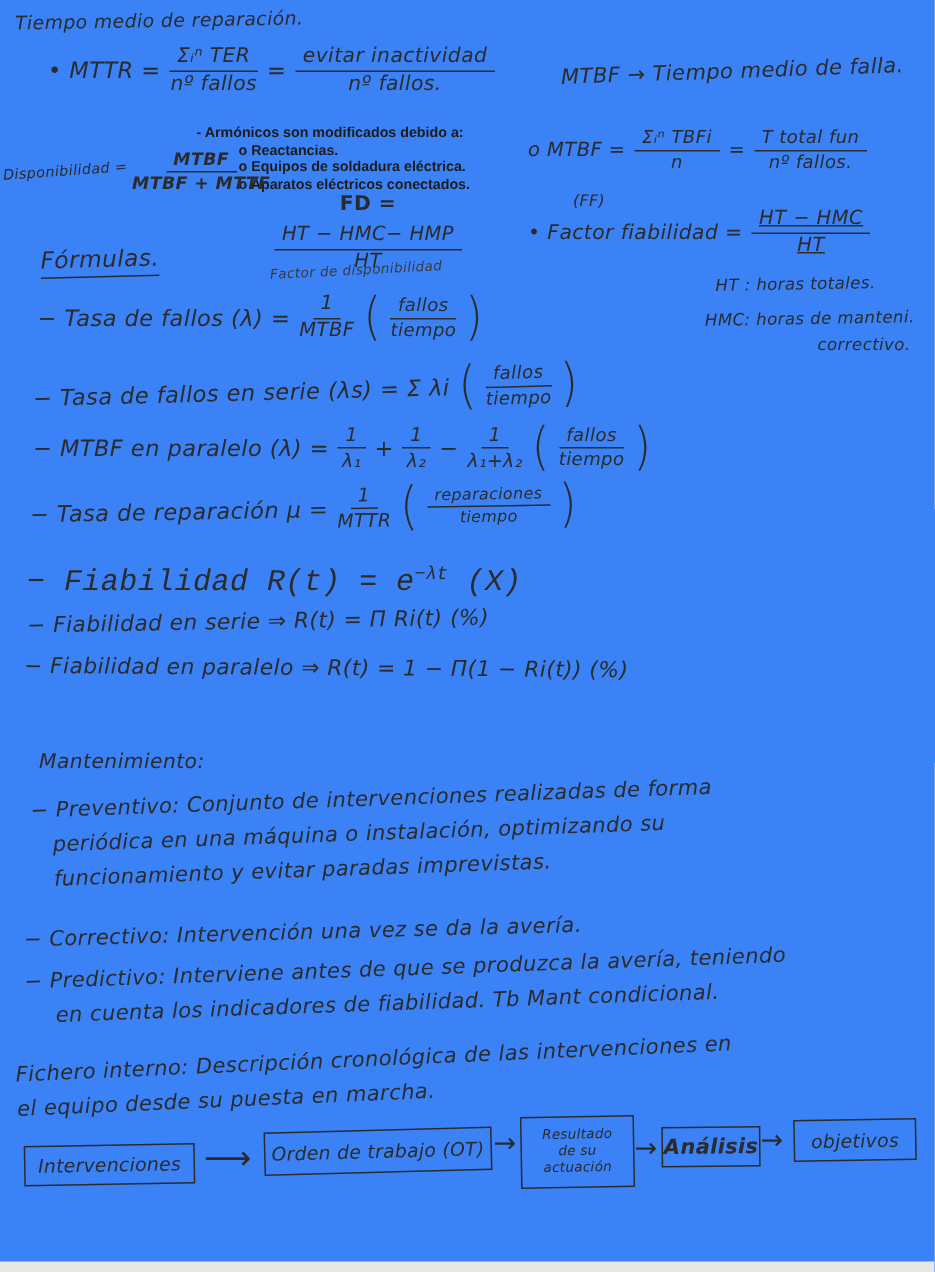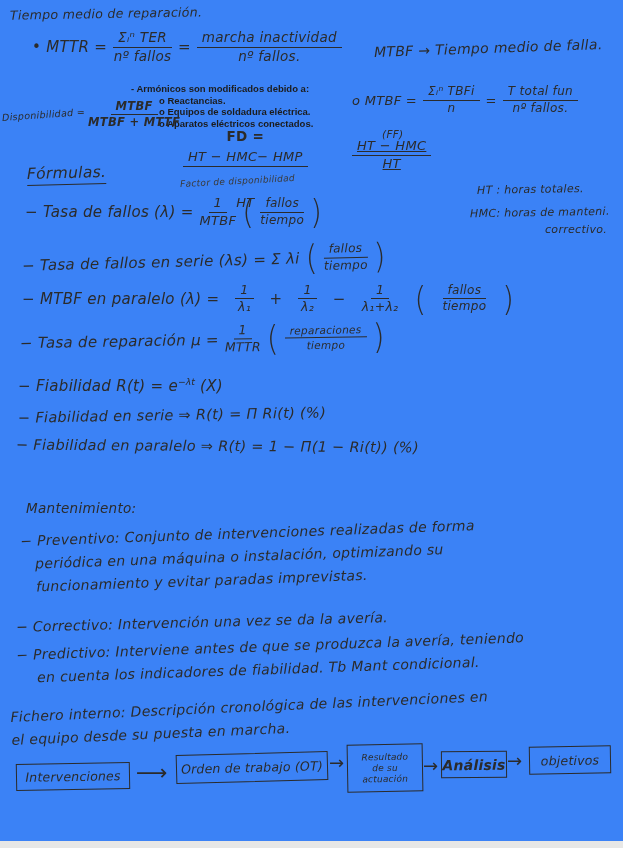--- a/index.html
+++ b/index.html
@@ -37,21 +37,21 @@
   <div class="abs hw" style="left:10px; top:6px; font-size:12.5px; transform:rotate(-1deg);">Tiempo medio de reparación.</div>
 
   <div class="row hw" style="left:32px; top:30px; font-size:15px;">
     <span>• MTTR =</span>
     <span class="frac" style="font-size:13.5px;">
       <span class="num">Σᵢⁿ TER</span>
       <span class="den">nº fallos</span>
     </span>
     <span>=</span>
     <span class="frac" style="font-size:13.5px;">
-      <span class="num">marcha inactividad</span>
+      <span class="num">evitar inactividad</span>
       <span class="den">nº fallos.</span>
     </span>
   </div>
 
   <div class="abs hw" style="left:374px; top:40px; font-size:14px; transform:rotate(-2deg);">MTBF → Tiempo medio de falla.</div>
 
   <div class="abs printed" style="left:131px; top:83px; font-size:9.5px; line-height:11.5px;">
     <div>-   Armónicos son modificados debido a:</div>
     <div style="padding-left:28px;">o   Reactancias.</div>
     <div style="padding-left:28px;">o   Equipos de soldadura eléctrica.</div>
@@ -74,29 +74,30 @@
     </span>
     <span>=</span>
     <span class="frac" style="font-size:12px;">
       <span class="num">T total fun</span>
       <span class="den">nº fallos.</span>
     </span>
   </div>
 
   <div class="abs hw" style="left:382px; top:128px; font-size:10.5px;">(FF)</div>
   <div class="row hw" style="left:352px; top:139px; font-size:13.5px;">
+    <span>• Factor fiabilidad =</span>
     <span class="frac" style="font-size:13px;text-decoration:underline;">
       <span class="num">HT − HMC</span>
       <span class="den">HT</span>
     </span>
   </div>
 
   <div class="row hw" style="left:183px; top:128px; font-size:13.5px;flex-direction:column;">
     <span style="font-style:normal; font-weight:600;">FD =</span>
-    <span class="frac" style="font-size:13px;gap:28px;">
+    <span class="frac" style="font-size:13px;">
       <span class="num">HT − HMC− HMP</span>
       <span class="den">HT</span>
     </span>
   </div>
   <div class="abs hw caption" style="left:180px; top:176px; transform:rotate(-3deg);">Factor de disponibilidad</div>
 
   <div class="abs hw uline" style="left:27px; top:164px; font-size:15.5px; transform:rotate(-1.5deg);">Fórmulas.</div>
 
   <div class="abs hw" style="left:477px; top:183px; font-size:11px; transform:rotate(-1deg);">HT : horas totales.</div>
   <div class="abs hw" style="left:470px; top:206px; font-size:11px; transform:rotate(-1deg);">HMC: horas de manteni.</div>
@@ -119,21 +120,21 @@
   <div class="row hw" style="left:22px; top:246px; font-size:15px; transform:rotate(-1.5deg);">
     <span>− Tasa de fallos en serie (λs) = Σ λi</span>
     <span class="paren">(</span>
     <span class="frac small-frac">
       <span class="num">fallos</span>
       <span class="den">tiempo</span>
     </span>
     <span class="paren">)</span>
   </div>
 
-  <div class="row hw" style="left:22px; top:283px; font-size:15px; gap:16px;align-items:center;">
+  <div class="row hw" style="left:22px; top:283px; font-size:15px; gap:6px;align-items:center;">
     <span>− MTBF en paralelo (λ) =</span>
     <span class="frac" style="font-size:12.5px;">
       <span class="num">1</span>
       <span class="den">λ₁</span>
     </span>
     <span>+</span>
     <span class="frac" style="font-size:12.5px;">
       <span class="num">1</span>
       <span class="den">λ₂</span>
     </span>
@@ -157,21 +158,21 @@
       <span class="den">MTTR</span>
     </span>
     <span class="paren">(</span>
     <span class="frac" style="font-size:10.5px;">
       <span class="num">reparaciones</span>
       <span class="den">tiempo</span>
     </span>
     <span class="paren">)</span>
   </div>
 
-  <div class="abs hw" style="left:18px; top:376px; font-size:15px;">
+  <div class="abs hw" style="left:18px; top:376px; font-size:20px;font-family:Liberation Mono, monospace;">
     <span>− Fiabilidad    R(t) = e</span><sup class="hwsup">−λt</sup><span> (X)</span>
   </div>
 
   <div class="abs hw" style="left:18px; top:407px; font-size:14.5px; transform:rotate(-1deg);">− Fiabilidad en serie ⇒ R(t) = Π Ri(t) (%)</div>
 
   <div class="abs hw" style="left:16px; top:438px; font-size:14.5px; transform:rotate(.4deg);">− Fiabilidad en paralelo ⇒ R(t) = 1 − Π(1 − Ri(t)) (%)</div>
 
   <div class="abs hw" style="left:26px; top:500px; font-size:13.5px;">Mantenimiento:</div>
 
   <div class="abs hw" style="left:20px; top:530px; font-size:14px; transform:rotate(-2deg); transform-origin:left top; line-height:23px;">

